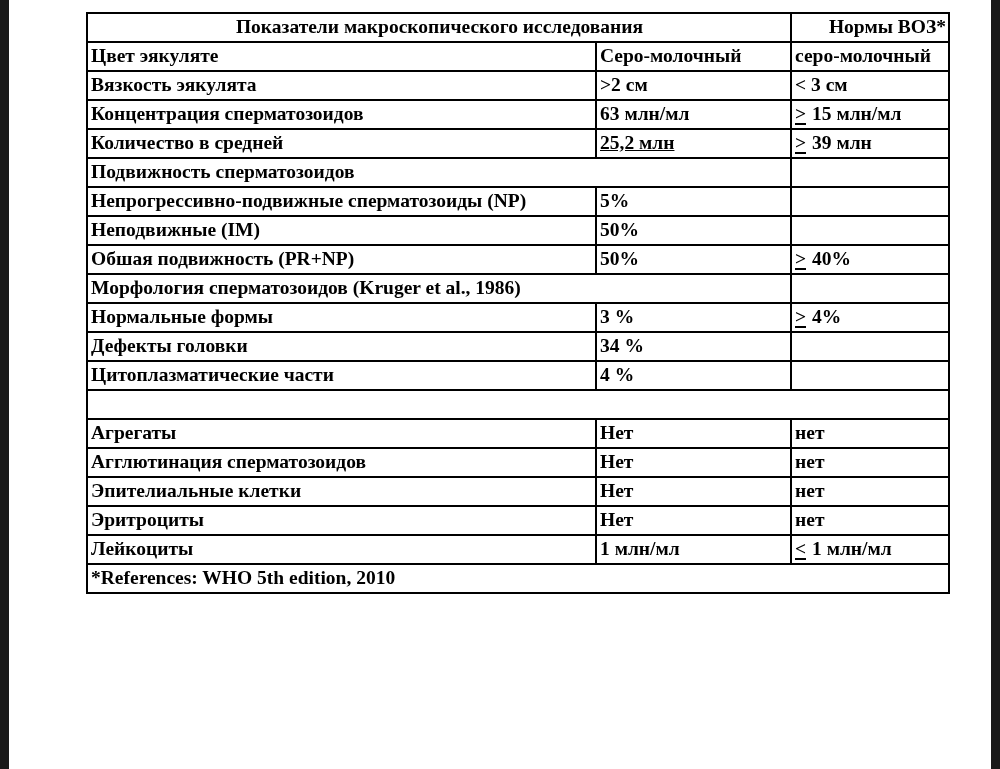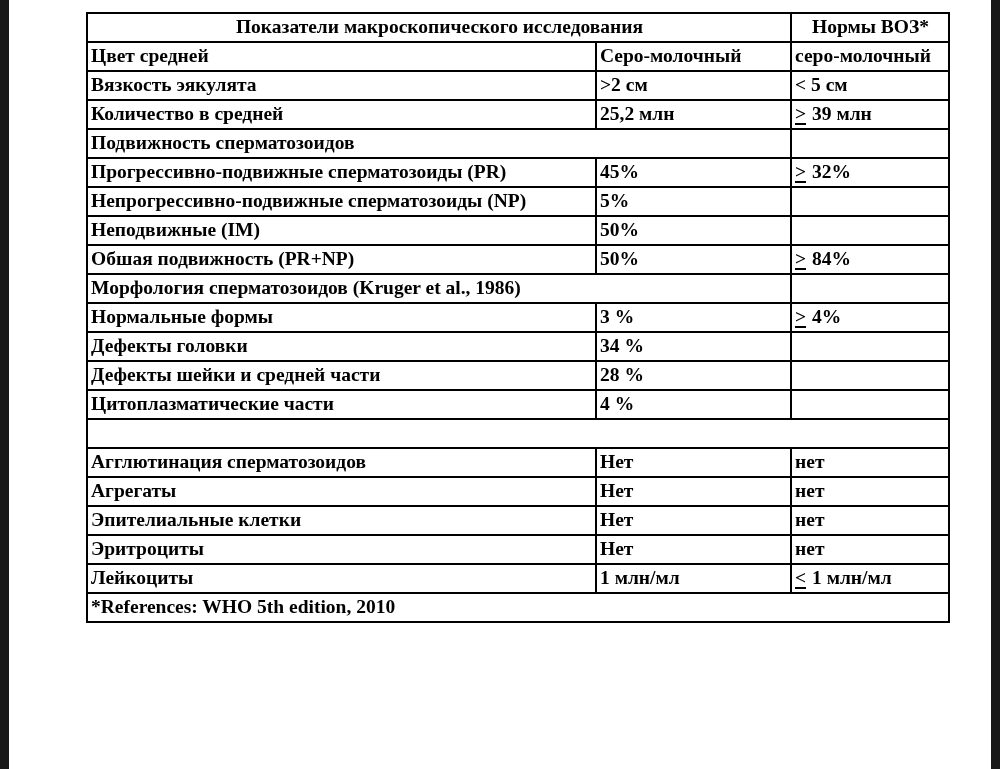--- a/index.html
+++ b/index.html
@@ -56,33 +56,33 @@
     line-height: 24px;
     color: #000000;
     vertical-align: middle;
     white-space: nowrap;
     overflow: hidden;
   }
   td.section-title {
     text-align: center;
   }
   td.norm-head {
-    text-align: center;
+    text-align: right;
   }
   td.spacer {
     height: 24px;
   }
   .ge, .le {
     display: inline-block;
     border-bottom: 2px solid #000000;
     line-height: 0.82;
     padding-bottom: 1px;
     margin-right: 1px;
   }
-  .wide-gap { letter-spacing: 0; }
+  .wide-gap { letter-spacing: 0; text-decoration: underline; }
 </style>
 </head>
 <body>
 
 <div id="page">
 
   <div class="edge-band left"></div>
   <div class="edge-band right"></div>
 
   <div id="sheet">
@@ -94,111 +94,106 @@
       </colgroup>
       <tbody>
 
         <tr>
           <td class="section-title" colspan="2">Показатели макроскопического исследования</td>
           <td class="norm-head">Нормы ВОЗ*</td>
         </tr>
 
 
         <tr>
-          <td>Цвет средней</td>
+          <td>Цвет эякуляте</td>
           <td>Серо-молочный</td>
           <td>серо-молочный</td>
         </tr>
 
         <tr>
           <td>Вязкость эякулята</td>
           <td>&gt;2 см</td>
-          <td><span>&lt;</span> <span>5 см</span></td>
-        </tr>
-
-
-
+          <td><span>&lt;</span> <span>3 см</span></td>
+        </tr>
+
+
+
+        <tr>
+          <td>Концентрация сперматозоидов</td>
+          <td>63 млн/мл</td>
+          <td><span class="ge">&gt;</span> <span>15 млн/мл</span></td>
+        </tr>
 
         <tr>
           <td>Количество в средней</td>
           <td class="wide-gap">25,2  млн</td>
           <td><span class="ge">&gt;</span> <span>39 млн</span></td>
         </tr>
 
         <tr>
           <td colspan="2">Подвижность сперматозоидов</td>
           <td></td>
         </tr>
 
-        <tr>
-          <td>Прогрессивно-подвижные сперматозоиды (PR)</td>
-          <td>45%</td>
-          <td><span class="ge">&gt;</span> <span>32%</span></td>
-        </tr>
 
         <tr>
           <td>Непрогрессивно-подвижные сперматозоиды (NP)</td>
           <td>5%</td>
           <td></td>
         </tr>
 
         <tr>
           <td>Неподвижные (IM)</td>
           <td>50%</td>
           <td></td>
         </tr>
 
         <tr>
           <td>Обшая подвижность (PR+NP)</td>
           <td>50%</td>
-          <td><span class="ge">&gt;</span> <span>84%</span></td>
+          <td><span class="ge">&gt;</span> <span>40%</span></td>
         </tr>
 
         <tr>
           <td colspan="2">Морфология сперматозоидов (Kruger et al., 1986)</td>
           <td></td>
         </tr>
 
         <tr>
           <td>Нормальные формы</td>
           <td>3 %</td>
           <td><span class="ge">&gt;</span> <span>4%</span></td>
         </tr>
 
         <tr>
           <td>Дефекты  головки</td>
           <td>34 %</td>
           <td></td>
         </tr>
 
-        <tr>
-          <td>Дефекты шейки и средней части</td>
-          <td>28 %</td>
-          <td></td>
-        </tr>
 
 
         <tr>
           <td>Цитоплазматические части</td>
           <td>4 %</td>
           <td></td>
         </tr>
 
         <tr>
           <td class="spacer" colspan="3"></td>
         </tr>
 
         <tr>
+          <td>Агрегаты</td>
+          <td>Нет</td>
+          <td>нет</td>
+        </tr>
+
+        <tr>
           <td>Агглютинация сперматозоидов</td>
-          <td>Нет</td>
-          <td>нет</td>
-        </tr>
-
-        <tr>
-          <td>Агрегаты</td>
           <td>Нет</td>
           <td>нет</td>
         </tr>
 
         <tr>
           <td>Эпителиальные клетки</td>
           <td>Нет</td>
           <td>нет</td>
         </tr>
 

